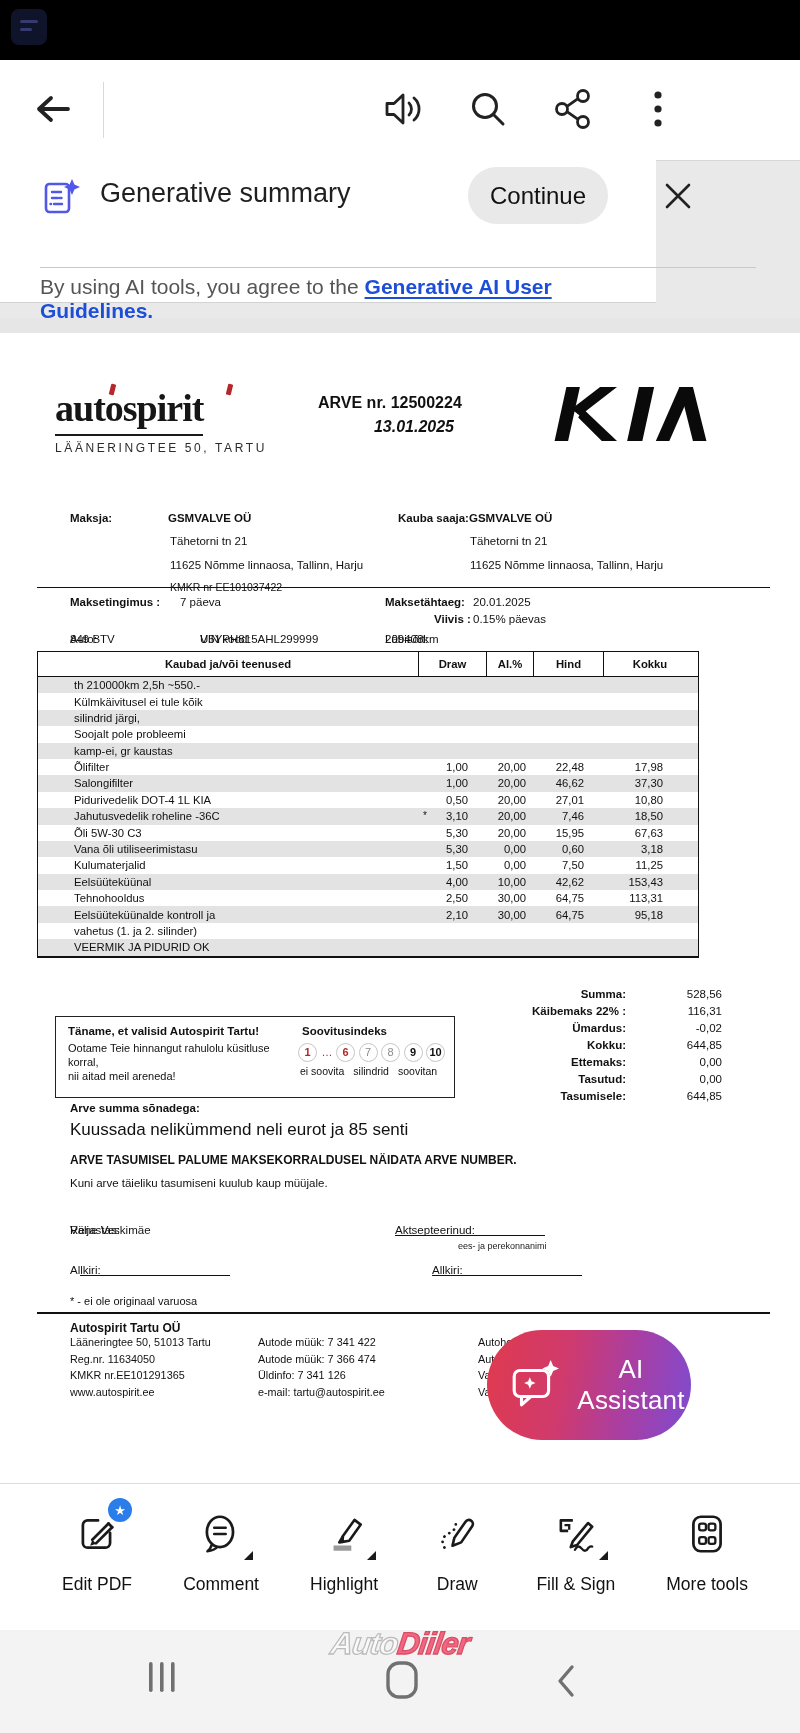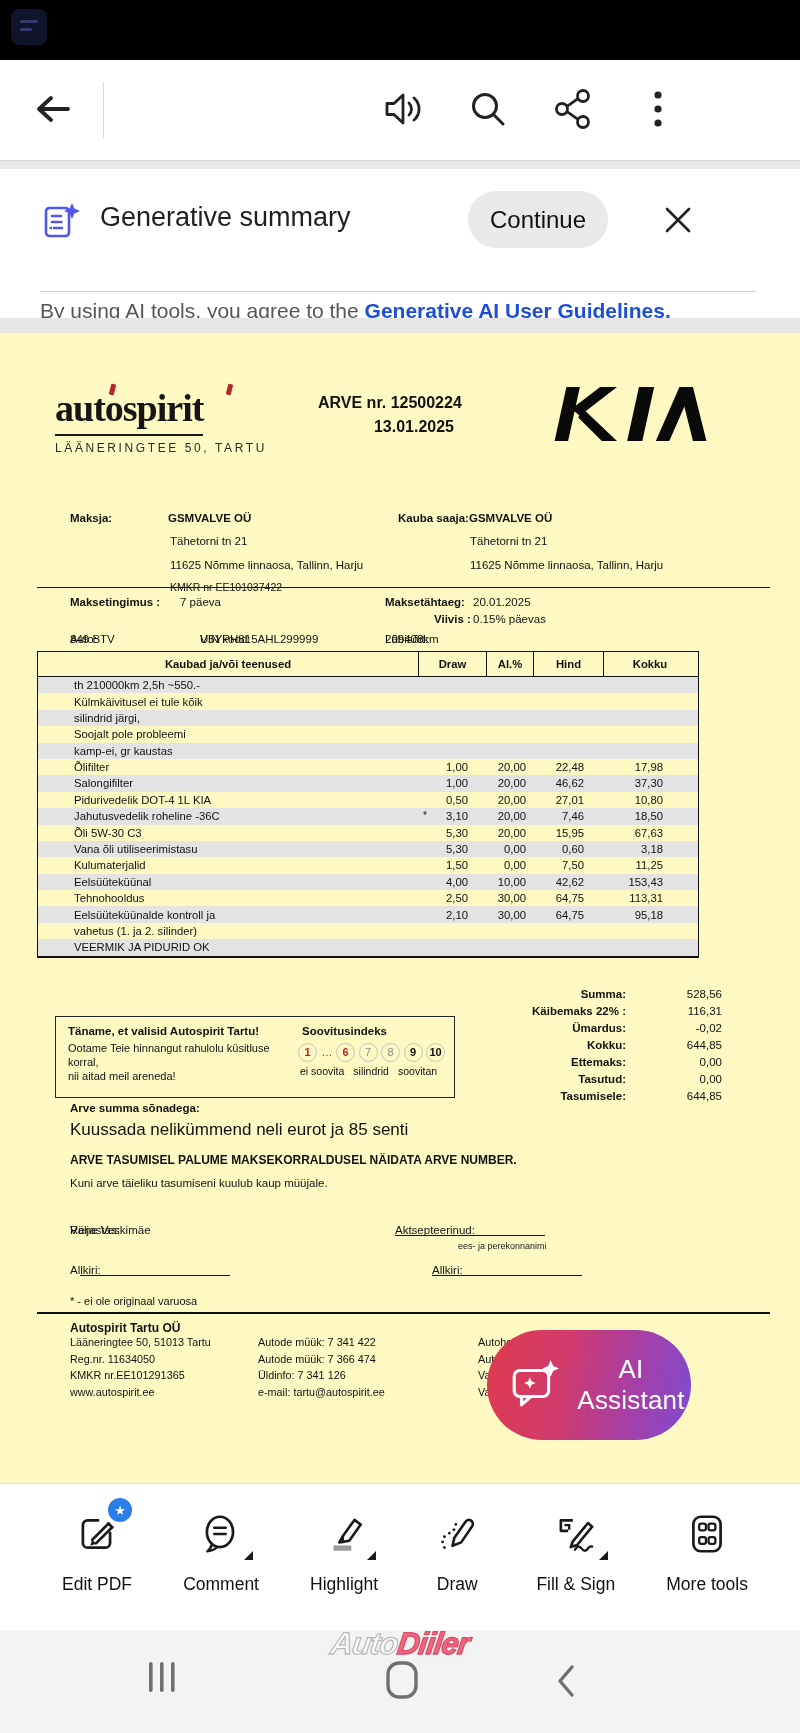--- a/index.html
+++ b/index.html
@@ -12,47 +12,47 @@
        background:#10142b;}
   .status-app-icon i{position:absolute;left:9px;top:11px;width:18px;height:3px;background:#353b6e;border-radius:2px;display:block;}
   .status-app-icon i+i{top:19px;width:12px;}
 
   
   .app-toolbar{position:absolute;top:60px;left:0;width:800px;height:100px;background:#fff;border-bottom:1px solid #d8d8d8;}
   .tb-btn{position:absolute;top:28px;width:44px;height:44px;display:flex;align-items:center;justify-content:center;background:none;border:none;padding:0;}
   .tb-divider{position:absolute;left:103px;top:22px;width:1px;height:56px;background:#d9d9d9;}
 
   
-  .gen-banner{position:absolute;top:169px;left:0;width:800px;height:157px;background:#fff;border-bottom:1px solid #d2d2d2;}
+  .gen-banner{position:absolute;top:145px;left:0;width:656px;height:157px;background:#fff;border-bottom:1px solid #d2d2d2;}
   .gen-row{position:absolute;top:20px;left:0;width:800px;height:60px;}
   .gen-icon{position:absolute;left:42px;top:12px;}
   .gen-title{position:absolute;left:100px;top:13px;font-size:27px;color:#1f1f1f;}
   .continue-btn{position:absolute;left:468px;top:2px;width:140px;height:57px;border:none;border-radius:29px;
       background:#e9e9e9;font-size:24px;color:#111;font-family:"Liberation Sans",sans-serif;}
   .gen-close{position:absolute;left:660px;top:13px;width:36px;height:36px;background:none;border:none;padding:4px;}
   .gen-divider{position:absolute;top:122px;left:40px;width:716px;height:1px;background:#c9c9c9;}
   .gen-consent{position:absolute;top:130px;left:40px;font-size:21px;color:#555;}
   .gen-consent b{color:#1d4ed8;text-decoration:underline;text-decoration-thickness:2px;text-underline-offset:3px;}
 
   
   .doc-area{position:absolute;top:318px;left:0;width:800px;height:1165px;background:#e6e6e6;}
-  .doc-page{position:absolute;top:15px;left:0;width:800px;height:1150px;background:#fef9c3;color:#111;}
+  .doc-page{position:absolute;top:15px;left:0;width:800px;height:1150px;background:#ffffff;color:#111;}
   .doc-page *{line-height:1.25;}
 
   
   .inv-header{position:absolute;top:52px;left:0;width:800px;height:70px;display:flex;}
   .logo-block{margin-left:55px;width:185px;position:relative;}
   .logo-word{font-family:"Liberation Serif",serif;font-weight:bold;font-size:38px;letter-spacing:-1px;color:#161616;
       border-bottom:2px solid #1a1a1a;padding-bottom:1px;display:inline-block;}
   .logo-accent{position:absolute;width:5px;height:11px;background:#b3272d;border-radius:1px;transform:rotate(14deg);top:-1px;}
   .logo-accent.a1{left:55px;} .logo-accent.a2{left:172px;}
   .logo-addr{font-size:12px;letter-spacing:2.6px;color:#2b2b2b;margin-top:5px;white-space:nowrap;}
   .arve-block{margin-left:78px;margin-top:8px;width:140px;font-weight:bold;font-size:16px;}
   .arve-line1{white-space:nowrap;}
-  .arve-date{text-align:right;padding-right:4px;margin-top:4px;}
+  .arve-date{text-align:right;padding-right:4px;margin-top:4px;font-style:italic;}
   .kia-logo{margin-left:auto;margin-right:62px;margin-top:2px;}
 
   
   .inv-parties{position:absolute;top:178px;left:0;width:800px;font-size:11.5px;}
   .party-left{position:absolute;left:70px;top:0;width:310px;}
   .party-right{position:absolute;left:398px;top:0;width:330px;}
   .party-row{margin-bottom:9px;white-space:nowrap;}
   .plabel{font-weight:bold;display:inline-block;}
   .party-left .plabel{width:98px;}
   .pname{font-weight:bold;}

